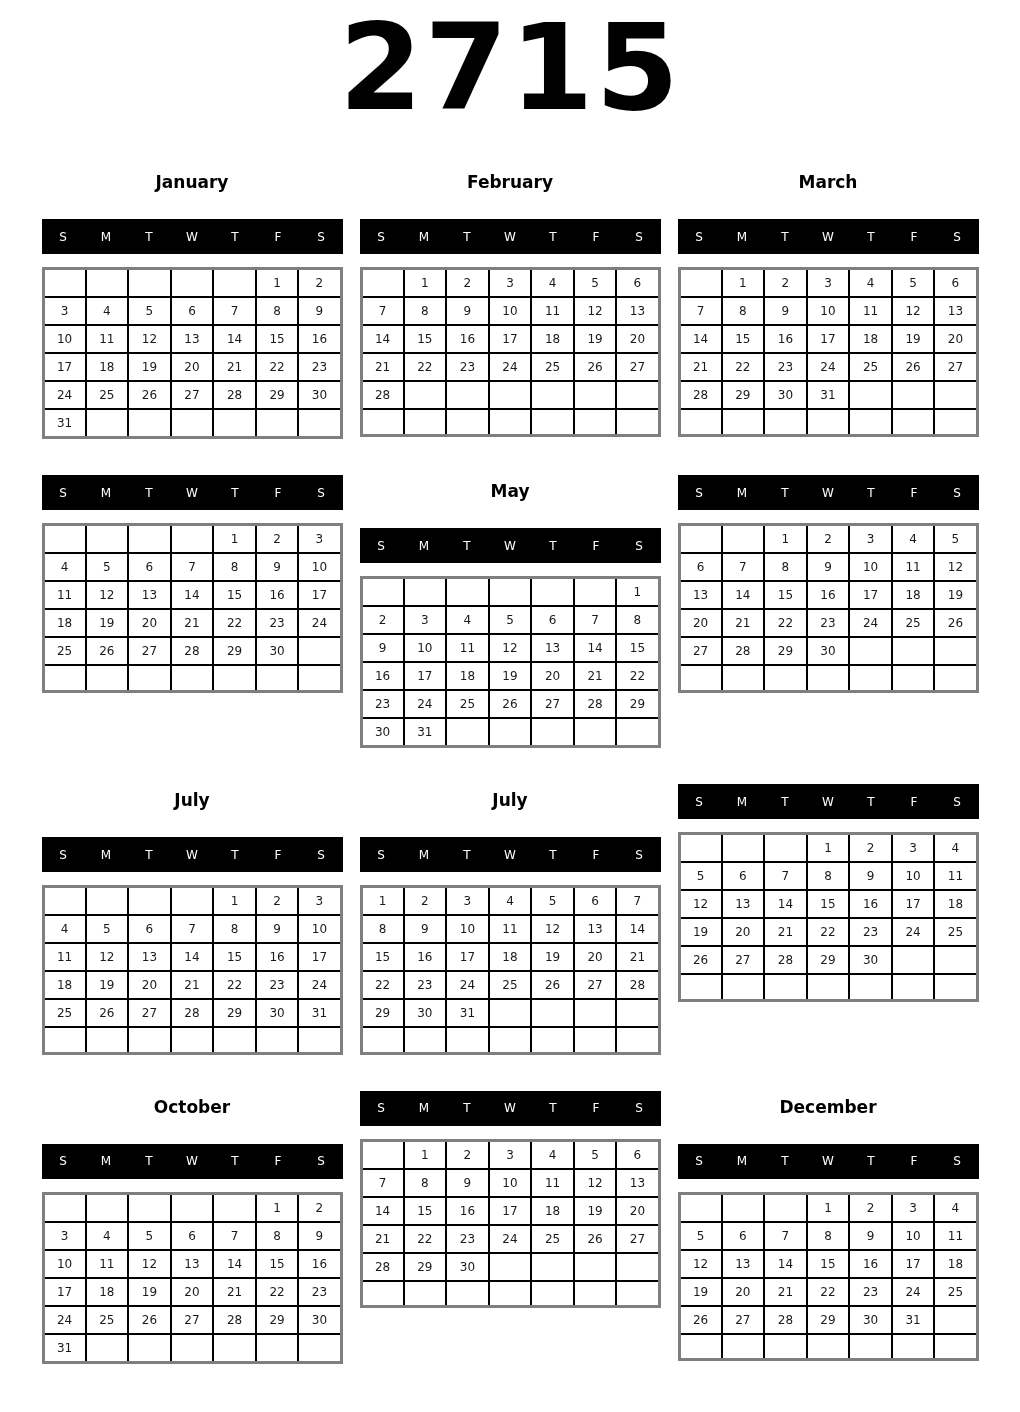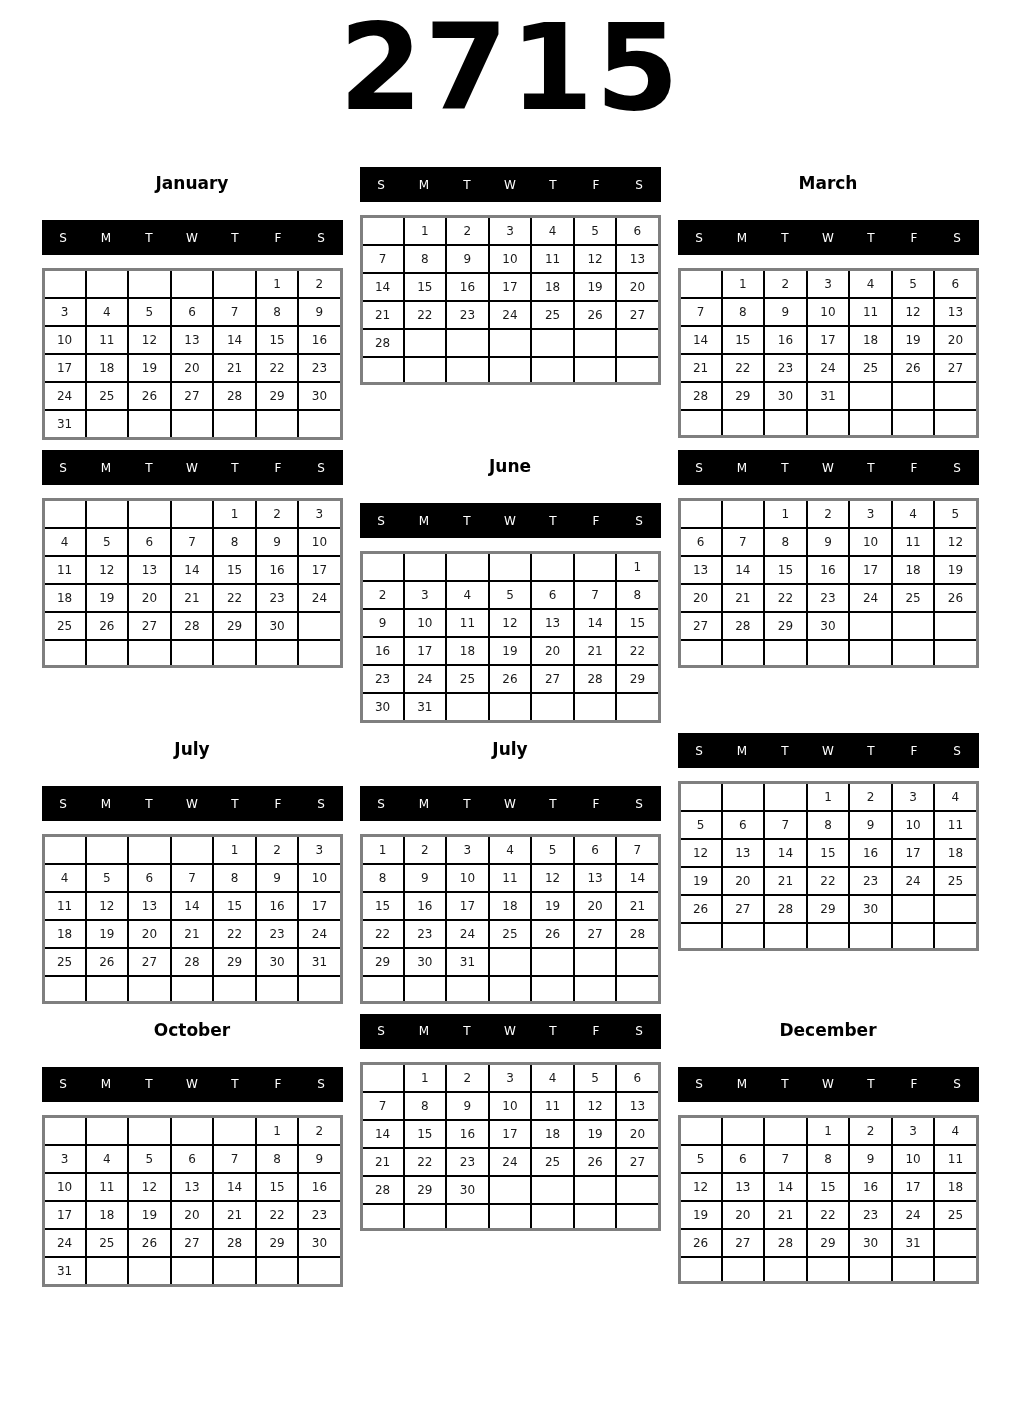--- a/index.html
+++ b/index.html
@@ -9,33 +9,33 @@
     font-family: "DejaVu Sans", "Liberation Sans", sans-serif;
     overflow: hidden;
   }
   .page { width: 1020px; height: 1412px; }
   .year-title {
     text-align: center;
     font-weight: bold;
     font-size: 120px;
     line-height: 132px;
     padding-top: 2px;
-    margin-bottom: 33px;
+    margin-bottom: 6px;
     color: #000000;
     letter-spacing: 2px;
   }
   .months {
     width: 937px;
     margin: 0 auto;
     display: grid;
     grid-template-columns: repeat(3, 301px);
     column-gap: 17px;
     row-gap: 10px;
   }
-  .month { width: 301px; }
+  .month { width: 301px; margin-top: 26px; }
   .month-title {
     height: 53px;
     padding-top: 5px;
     text-align: center;
     font-weight: bold;
     font-size: 17px;
     line-height: 22px;
     color: #000000;
   }
   .weekday-header {
@@ -139,20 +139,21 @@
               <td></td>
               <td></td>
               <td></td>
               <td></td>
             </tr>
           </tbody>
         </table>
   </div>
 
   <div class="month">
+    <div class="month-title">February</div>
     <div class="weekday-header">
           <span>S</span>
           <span>M</span>
           <span>T</span>
           <span>W</span>
           <span>T</span>
           <span>F</span>
           <span>S</span>
         </div>
     <table class="month-grid">
@@ -350,21 +351,21 @@
               <td></td>
               <td></td>
               <td></td>
               <td></td>
             </tr>
           </tbody>
         </table>
   </div>
 
   <div class="month">
-    <div class="month-title">June</div>
+    <div class="month-title">May</div>
     <div class="weekday-header">
           <span>S</span>
           <span>M</span>
           <span>T</span>
           <span>W</span>
           <span>T</span>
           <span>F</span>
           <span>S</span>
         </div>
     <table class="month-grid">

